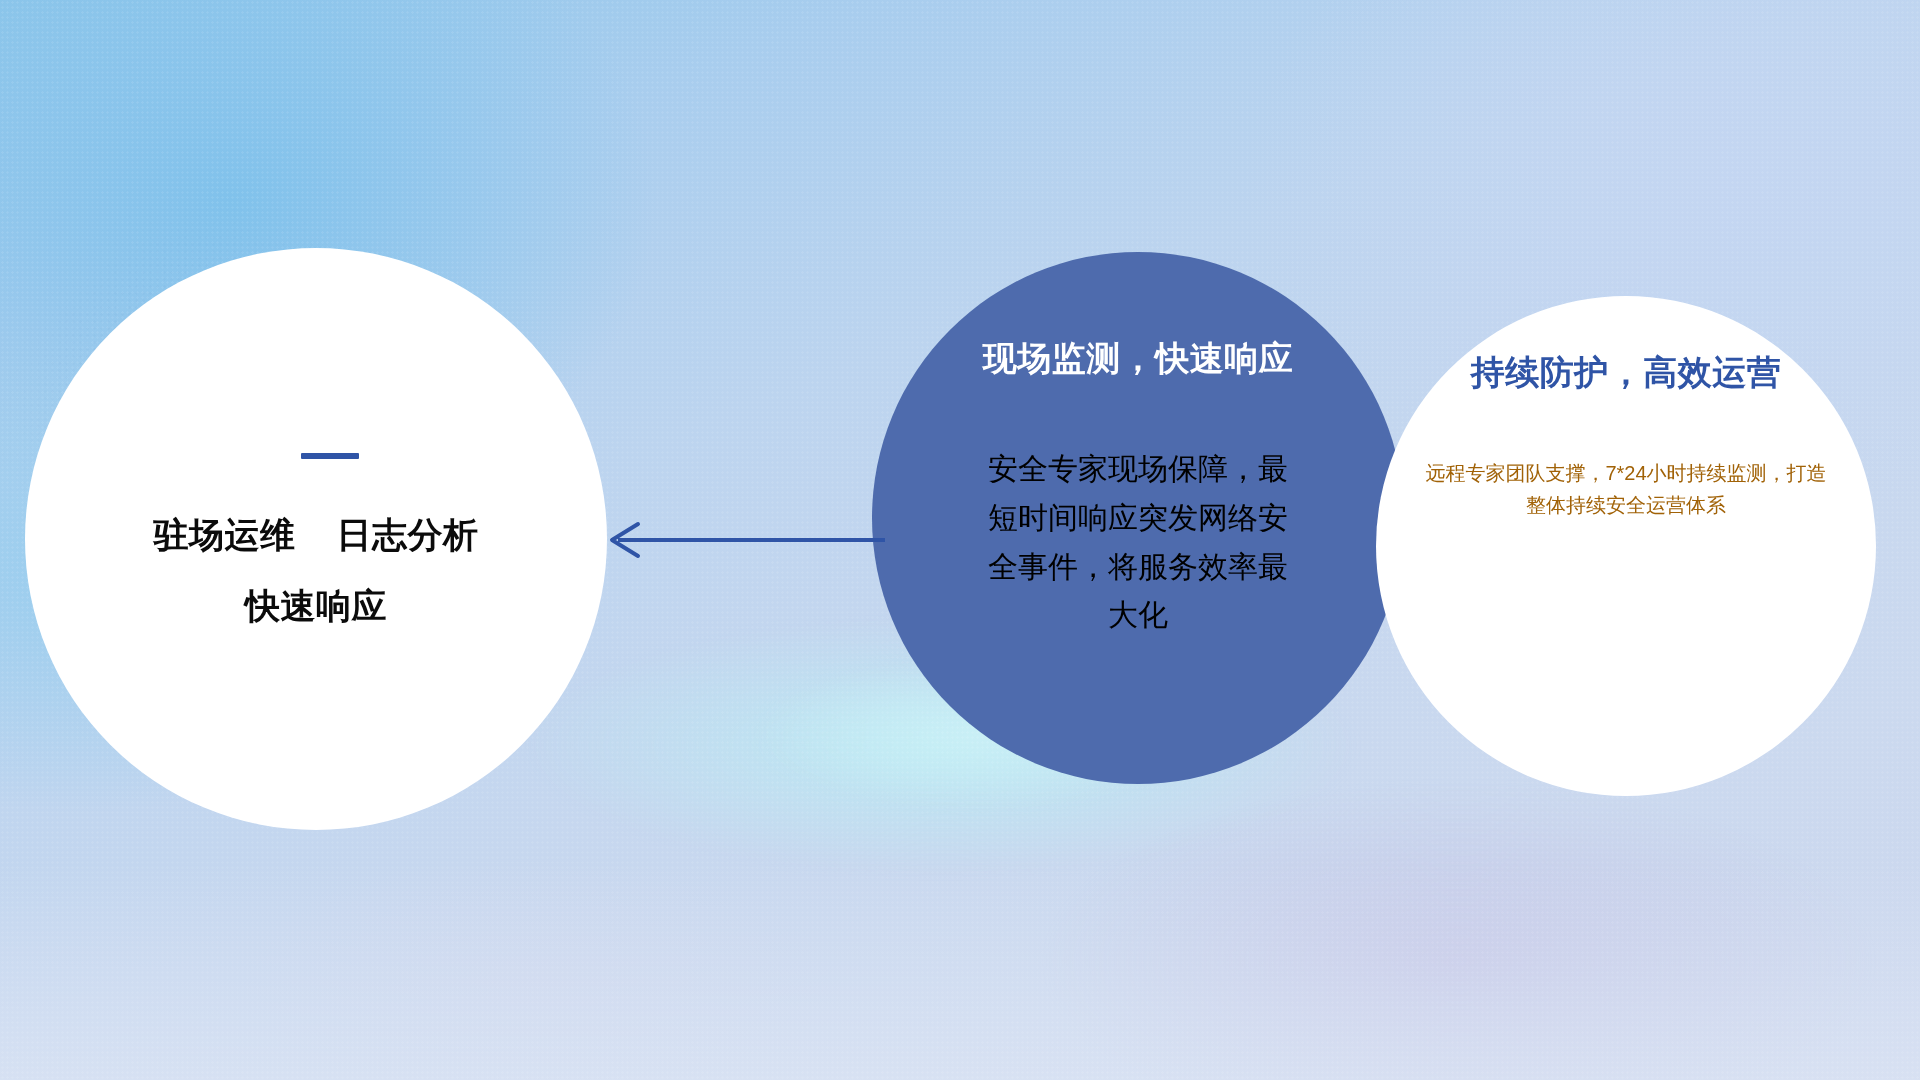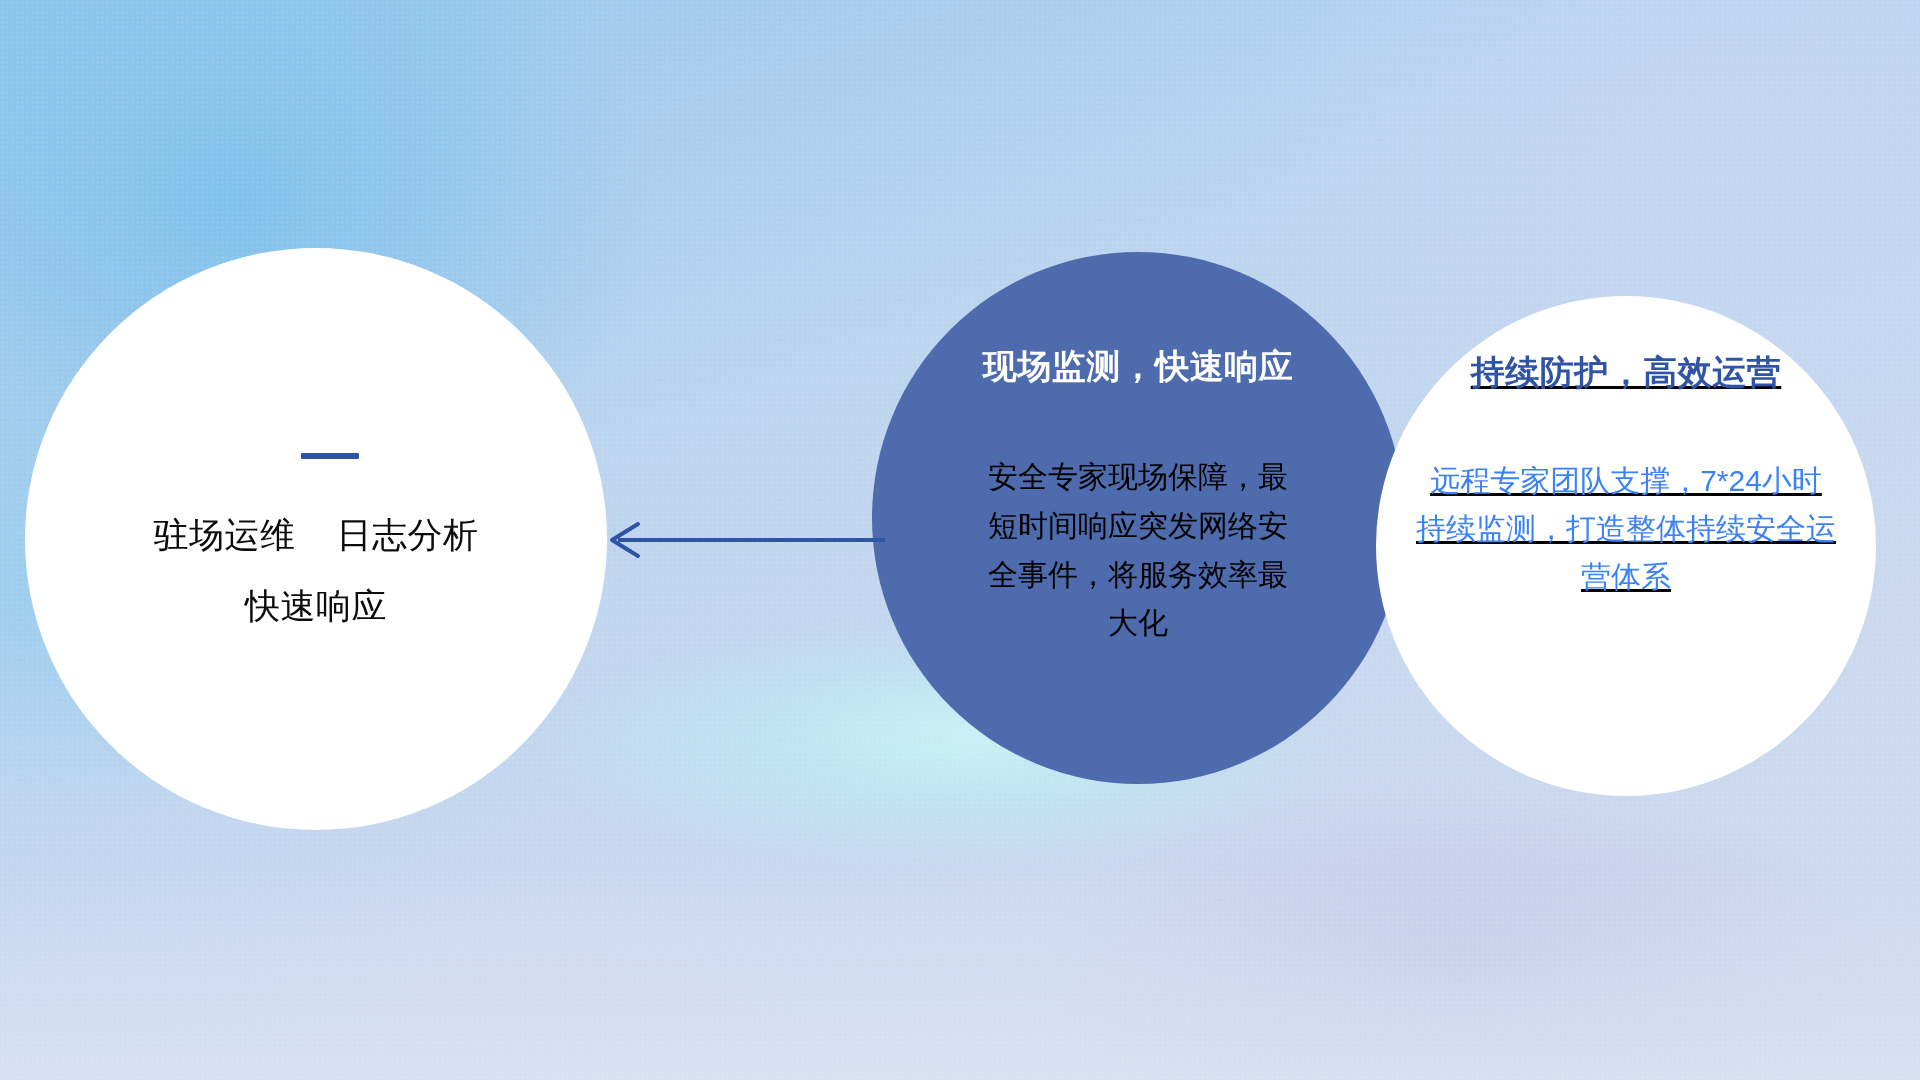--- a/index.html
+++ b/index.html
@@ -87,56 +87,55 @@
   #left-content {
     position:absolute; left:0; top:0; width:100%; height:100%;
     display:flex; flex-direction:column; align-items:center; justify-content:center;
     padding:0 48px;
   }
   #left-rule {
     width:58px; height:6px; border-radius:1px; background:#2f54a6;
     margin-bottom:58px; margin-left:28px;
   }
   .left-line {
-    font-size:35px; font-weight:normal; color:#0b0b0b;
+    font-size:35px; font-weight:bold; color:#0b0b0b;
     letter-spacing:.5px; line-height:1.05;
     margin-bottom:34px; white-space:pre; text-align:left;
   }
   .left-line:last-child { margin-bottom:0; }
 
   
   #mid-content {
-    position:absolute; left:0; top:8px; width:100%; height:100%;
+    position:absolute; left:0; top:0; width:100%; height:100%;
     display:flex; flex-direction:column; align-items:center;
     padding:88px 34px 0 34px;
   }
   #mid-title {
     font-size:34px; font-weight:bold; color:#ffffff;
     letter-spacing:.5px; white-space:nowrap; line-height:1.1;
   }
   #mid-body {
     margin-top:68px;
     font-size:30px; color:#000000; line-height:1.62;
     text-align:center; width:300px;
   }
 
   
   #right-content {
     position:absolute; left:0; top:0; width:100%; height:100%;
     display:flex; flex-direction:column; align-items:center;
     padding:58px 26px 0 26px;
-    text-decoration:underline;
   }
   #right-title {
     font-size:34px; font-weight:bold; color:#2f54a6;
     letter-spacing:.5px; white-space:nowrap; line-height:1.1;
   }
   #right-body {
     margin-top:66px;
-    font-size:30px; color:#3b82f6; line-height:1.60;
+    font-size:20px; color:#a16207; line-height:1.60;
     text-align:center; width:420px;
   }
 
   
   #arrow-svg { position:absolute; left:560px; top:500px; z-index:6; }
 </style>
 </head>
 <body>
 
 <div id="bg">

